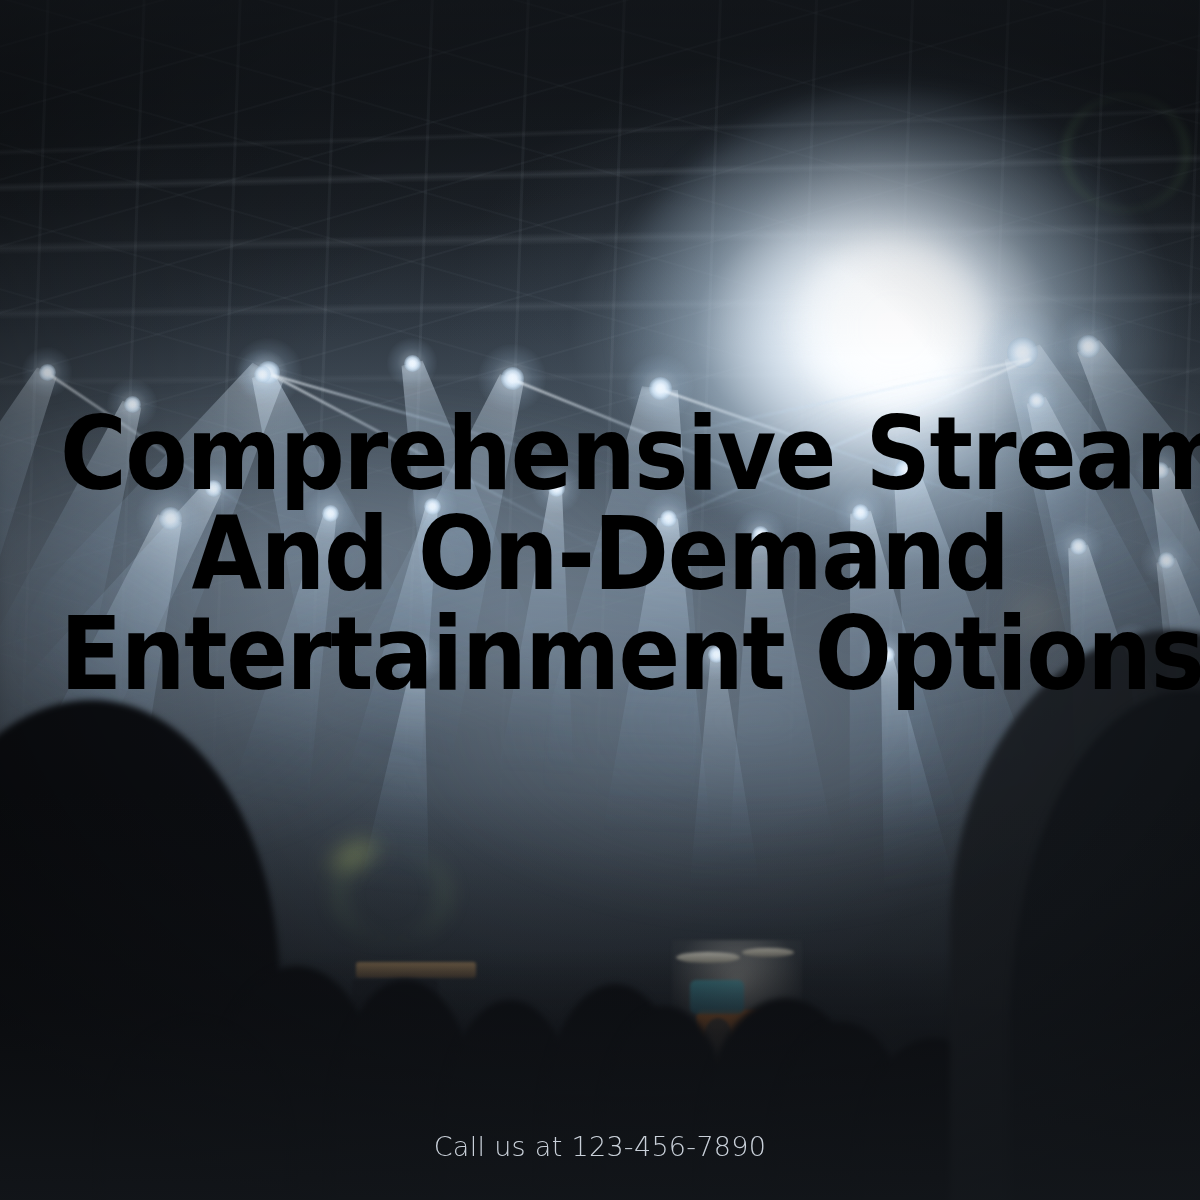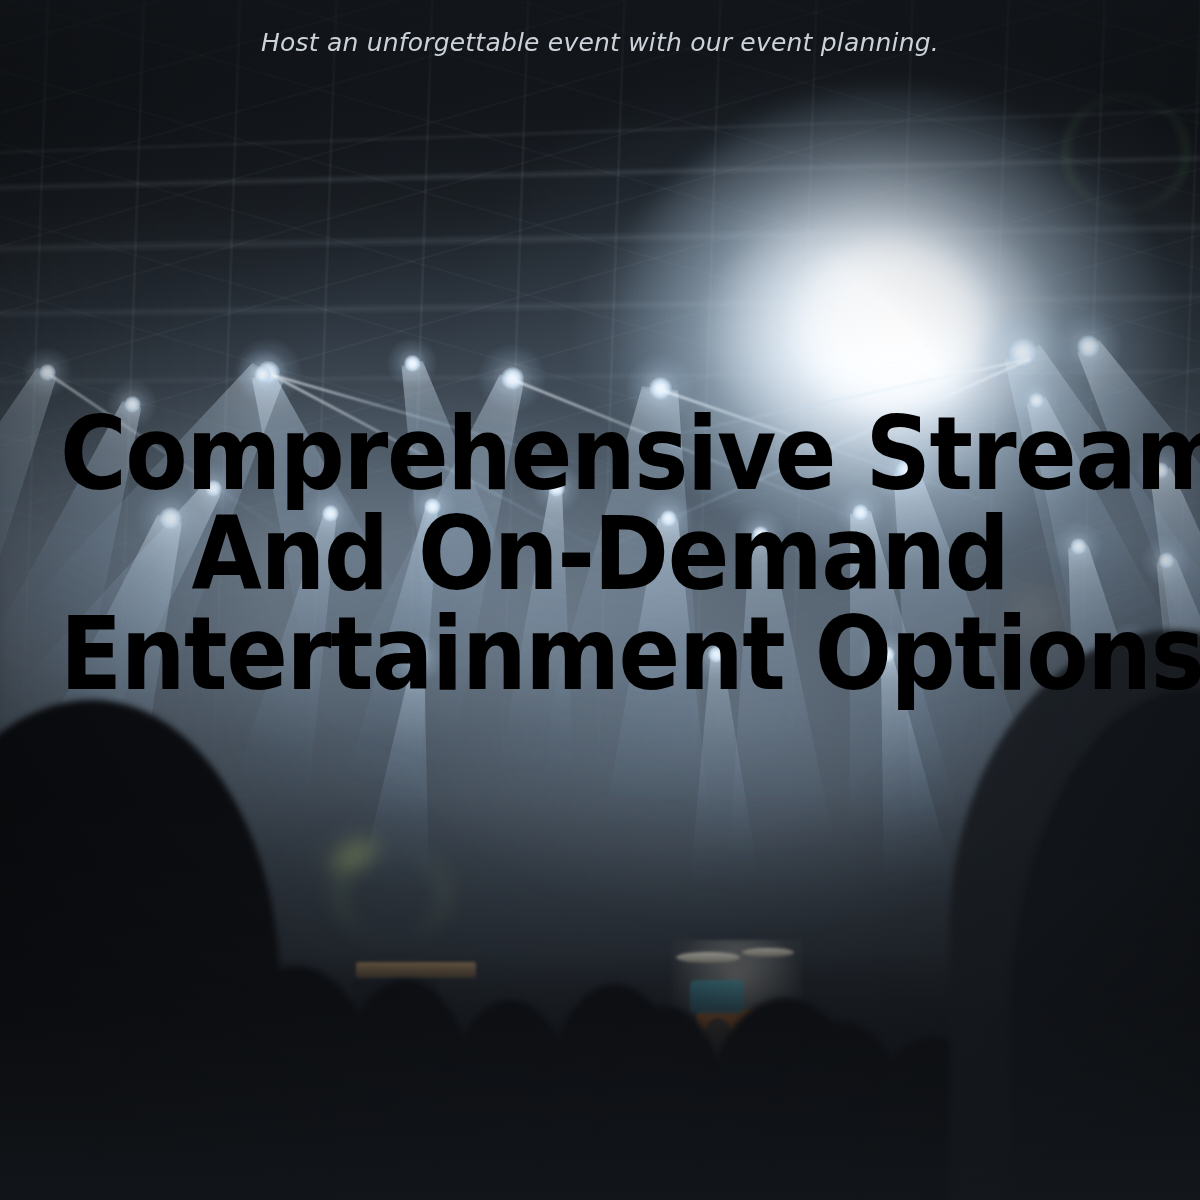--- a/index.html
+++ b/index.html
@@ -349,24 +349,24 @@
   <div class="flare-ring" style="left:1062px;top:94px;width:128px;height:118px;"></div>
   <div class="flare-blob" style="left:318px;top:836px;width:70px;height:40px;background:radial-gradient(ellipse,rgba(222,236,120,0.40),rgba(180,210,110,0) 72%);transform:rotate(-28deg);"></div>
   <div class="flare-blob" style="left:332px;top:846px;width:120px;height:96px;background:radial-gradient(circle,rgba(255,255,255,0) 52%,rgba(140,190,130,0.16) 70%,rgba(205,175,90,0.16) 86%,rgba(190,110,70,0) 100%);"></div>
   <div class="flare-blob" style="left:990px;top:580px;width:90px;height:70px;background:radial-gradient(circle,rgba(255,240,200,0.10),rgba(255,230,180,0) 72%);"></div>
 
   <div class="bg-layer vignette"></div>
   <div class="bg-layer tone"></div>
 
   <div class="content">
 
-    <div class="tagline">Host an unforgettable event with our event planning.</div>
 
     <div class="headline">
       <span class="hl-line">Comprehensive Streaming</span>
       <span class="hl-line">And On-Demand</span>
       <span class="hl-line">Entertainment Options</span>
     </div>
 
 
+    <div class="phone">Call us at 123-456-7890</div>
 
   </div>
 </div>
 
 </body></html>

